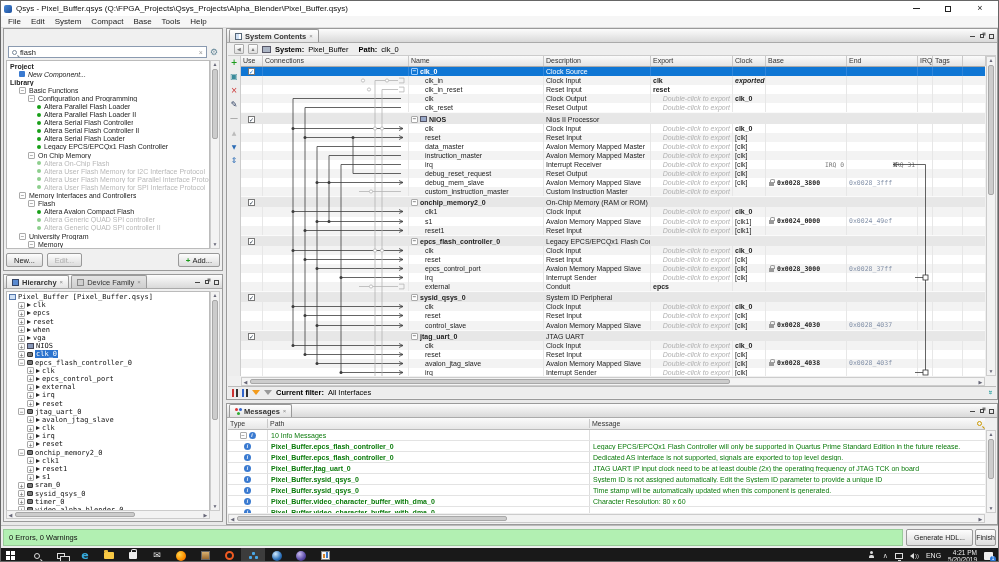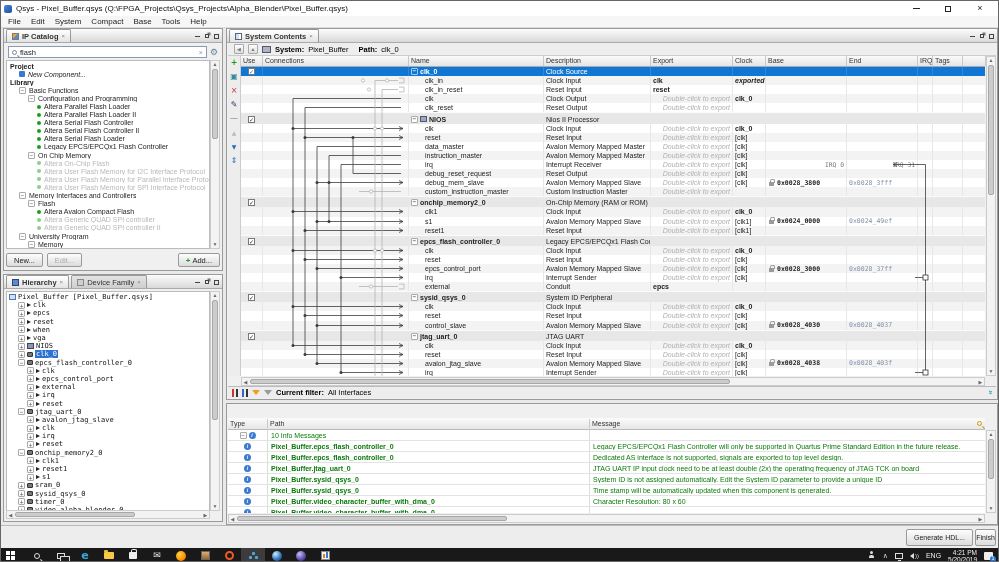--- a/index.html
+++ b/index.html
@@ -196,38 +196,20 @@
       <span class="mi">File</span>
       <span class="mi">Edit</span>
       <span class="mi">System</span>
       <span class="mi">Compact</span>
       <span class="mi">Base</span>
       <span class="mi">Tools</span>
       <span class="mi">Help</span>
     </div>
 
   <div id="ipcat" class="panel">
-    <div class="tabbar">
-      <div class="tab">
-        <span class="ticon ipcat-ticon"></span>
-        <span>IP Catalog</span>
-        <span class="tabx">×</span>
-      </div>
-      <div class="pctrl">
-        <span class="pb">
-            <i class="pb-min"></i>
-          </span>
-        <span class="pb">
-            <i class="pb-float"></i>
-          </span>
-        <span class="pb">
-            <i class="pb-max"></i>
-          </span>
-      </div>
-    </div>
     <div class="searchrow">
       <div class="searchbox">
         <span class="mag"></span>
         <span class="sval">flash</span>
         <span class="sclear">×</span>
       </div>
       <span class="gear">⚙</span>
     </div>
     <div id="iptree" class="treebox">
         <div class="trow sect" style="padding-left: 3px;">
@@ -1291,20 +1273,38 @@
       <span class="sigb"></span>
       <span class="funnel"></span>
       <span class="funnel gray"></span>
       <span class="lbl">Current filter:</span>
       <span>All Interfaces</span>
       <span class="chev2">»</span>
     </div>
   </div>
 
   <div id="msgpanel" class="panel">
+    <div class="tabbar">
+      <div class="tab">
+        <span class="msg-ticon"></span>
+        <span>Messages</span>
+        <span class="tabx">×</span>
+      </div>
+      <div class="pctrl">
+        <span class="pb">
+            <i class="pb-min"></i>
+          </span>
+        <span class="pb">
+            <i class="pb-float"></i>
+          </span>
+        <span class="pb">
+            <i class="pb-max"></i>
+          </span>
+      </div>
+    </div>
     <div id="msghead">
         <div class="hcell" style="width: 40px;">Type</div>
         <div class="hcell" style="width: 322px;">Path</div>
         <div class="hcell" style="flex: 1 1 0%; border-right: none;">Message</div>
         <span class="mag amber" style="margin-right: 3px;"></span>
       </div>
     <div id="msgrows">
         <div class="mrow">
           <div class="mtype">
             <span class="exp">−</span>
@@ -1369,20 +1369,23 @@
       <div class="sa" style="position:absolute;bottom:0;left:0;right:0">▼</div>
     </div>
     <div id="msghscroll" class="hscroll">
       <span class="saL">◀</span>
         <div class="hthumb" style="left:8px;width:270px"></div>
       <span class="saR" style="position:absolute;right:0">▶</span>
     </div>
   </div>
 
   <div id="statusbar">
+    <div class="greenbar">
+      <span>0 Errors, 0 Warnings</span>
+    </div>
     <div class="sbtn" id="genbtn">
         <span>Generate HDL...</span>
       </div>
     <div class="sbtn" id="finbtn">
         <span>Finish</span>
       </div>
   </div>
 
   <div id="taskbar">
     <div id="tbleft">

